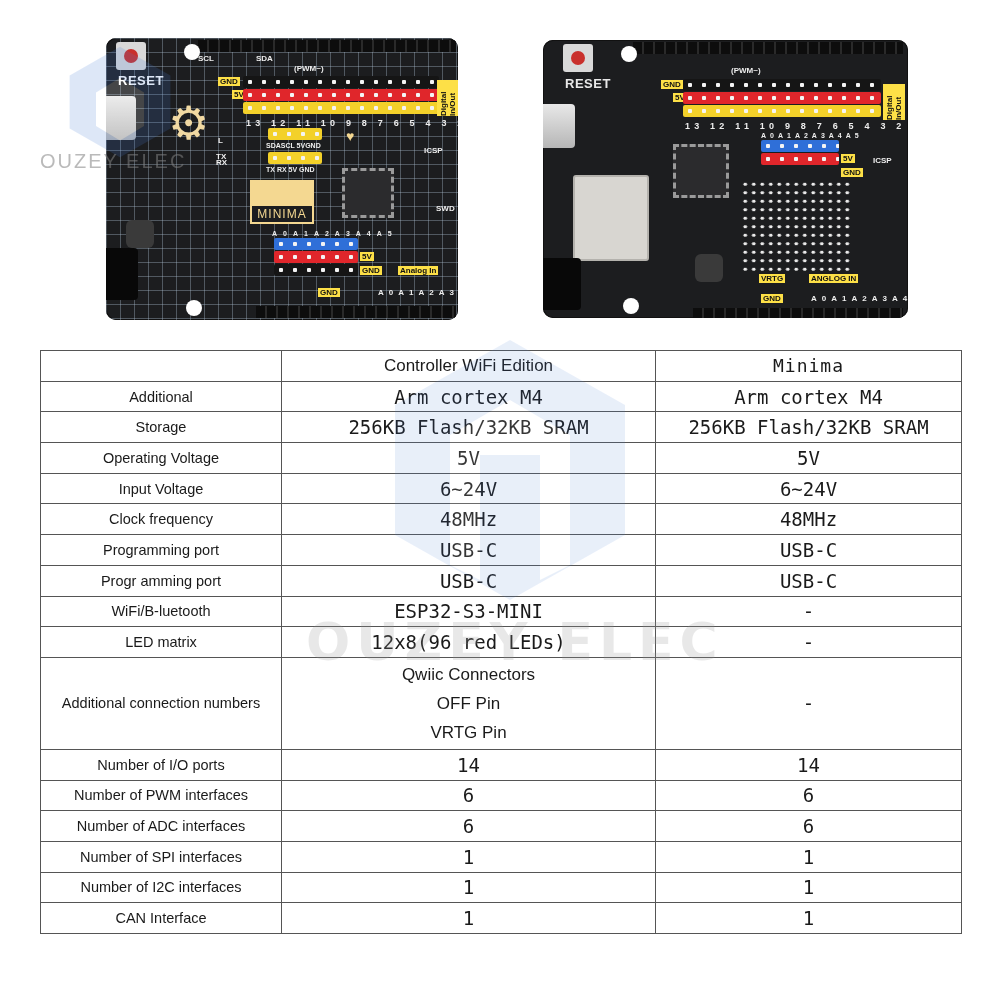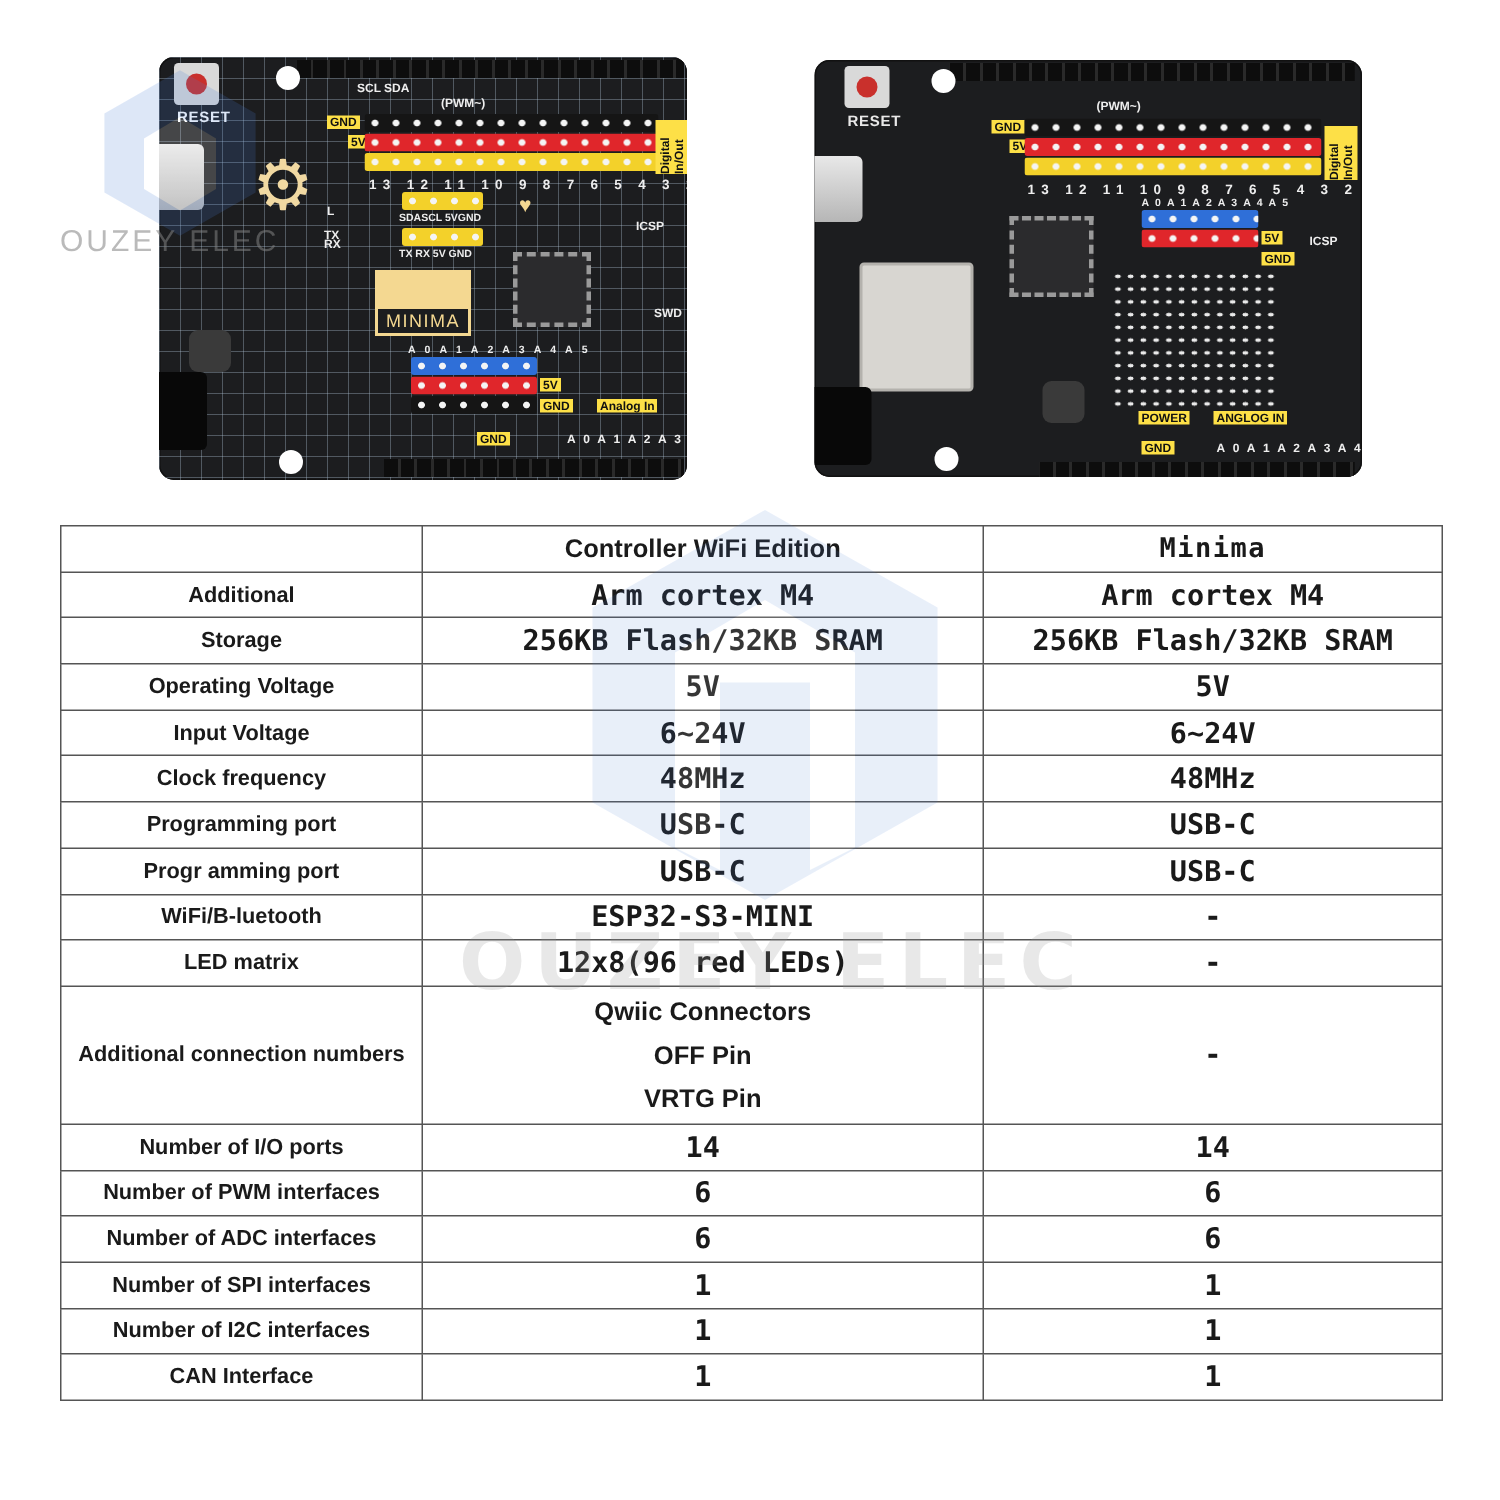--- a/index.html
+++ b/index.html
@@ -31,21 +31,21 @@
     background-image: radial-gradient(circle at center, #f4f4f4 0 2px, transparent 2.5px);
     background-size: 14px 12px; }
   .pin-red    { background-color: #e0262b; }
   .pin-yellow { background-color: #f3d12a; }
   .pin-blue   { background-color: #2f6fd8; }
   .pin-black  { background-color: #151515; }
 
   .reset-btn { position: absolute; width: 30px; height: 28px; background: #d9d9d9; border-radius: 3px; }
   .reset-btn::after { content: ""; position: absolute; left: 8px; top: 7px; width: 14px; height: 14px;
     border-radius: 50%; background: #c9302c; }
-  .reset-label { position: absolute; font-size: 10px; font-weight: bold; color: #fff; letter-spacing: 0.5px; }
+  .reset-label { position: absolute; font-size: 13px; font-weight: bold; color: #fff; letter-spacing: 0.5px; }
   .usbc { position: absolute; width: 36px; height: 44px; background: linear-gradient(#e8e8e8,#b6b6b6);
     border-radius: 4px; }
   .dcjack { position: absolute; width: 46px; height: 52px; background: #080808; border-radius: 4px; }
   .chip { position: absolute; background: #2b2b2d; border: 3px dashed #9a9a9a; }
   .module { position: absolute; background: #d8d6d1; border-radius: 3px; border: 2px solid #b4b2ad; }
   .gear { position: absolute; color: #f1d9a2; font-size: 46px; line-height: 46px; }
   .minima-box { position: absolute; width: 64px; height: 44px; background: #f4d891; border: 2px solid #f4d891; }
   .minima-box span { position: absolute; bottom: 0; left: 0; right: 0; background: #1c1d1f;
     color: #f4d891; font-size: 12px; text-align: center; letter-spacing: 1px; padding: 1px 0; }
   .silk { position: absolute; color: #eeeeee; font-size: 8px; font-weight: bold; white-space: nowrap; }
@@ -59,21 +59,21 @@
   
   .wm-logo { position: absolute; opacity: 0.18; }
   .wm-text { position: absolute; font-family: "DejaVu Sans", sans-serif; font-size: 52px;
     color: rgba(150,150,150,0.22); letter-spacing: 6px; font-weight: bold; white-space: nowrap; }
   .wm-small { position: absolute; font-size: 20px; color: rgba(130,130,130,0.55); letter-spacing: 2px; white-space: nowrap; }
 
   
   .spec-table { position: absolute; left: 40px; top: 350px; width: 921px; border-collapse: collapse;
     table-layout: fixed; }
   .spec-table td, .spec-table th { border: 1.6px solid #555; text-align: center; vertical-align: middle;
-    height: 30.7px; padding: 0; font-weight: bold; }
+    height: 30.7px; padding: 0; font-weight: normal; }
   .spec-table col.c1 { width: 241px; }
   .spec-table col.c2 { width: 374px; }
   .spec-table col.c3 { width: 306px; }
   .lbl { font-family: "Liberation Sans", sans-serif; font-size: 14.5px; color: #1a1a1a; }
   .hd  { font-family: "Liberation Sans", sans-serif; font-size: 17px; color: #1a1a1a; }
   .mono { font-family: "DejaVu Sans Mono", monospace; font-size: 19px; color: #1a1a1a; }
   .mono-hd { font-family: "DejaVu Sans Mono", monospace; font-size: 18px; color: #1a1a1a; letter-spacing: 1px; }
   .tall td { height: 92px; }
   .multi div { font-family: "Liberation Sans", sans-serif; font-size: 17px; line-height: 29px; }
   .wm-layer { pointer-events: none; }
@@ -81,21 +81,21 @@
 </head>
 <body>
 
 <div class="board board-left">
   <div class="grid"></div>
   <div class="hdr-black" style="left:92px; top:2px; width:258px;"></div>
   <div class="reset-btn" style="left:10px; top:4px;"></div>
   <div class="reset-label" style="left:12px; top:35px;">RESET</div>
   <div class="usbc" style="left:-6px; top:58px;"></div>
   <div class="mount" style="left:78px; top:6px;"></div>
-  <div class="silk" style="left:92px; top:16px;margin-left:40px;">SCL</div>
+  <div class="silk" style="left:92px; top:16px;">SCL</div>
   <div class="silk" style="left:108px; top:16px;padding-left:42px;">SDA</div>
   <div class="silk" style="left:188px; top:26px;">(PWM~)</div>
   <div class="silk-box" style="left:112px; top:39px;">GND</div>
   <div class="silk-box" style="left:126px; top:52px;">5V</div>
   <div class="pinrow pin-black" style="left:137px; top:38px; width:196px;"></div>
   <div class="pinrow pin-red" style="left:137px; top:51px; width:196px;"></div>
   <div class="pinrow pin-yellow" style="left:137px; top:64px; width:196px;"></div>
   <div class="silk" style="left:140px; top:80px; font-size:9px; letter-spacing:4.2px;">13 12 11 10 9 8 7 6 5 4 3 2 1 0</div>
   <div class="silk-box" style="left:331px; top:42px; writing-mode:vertical-rl; transform:rotate(180deg); height:36px;">Digital In/Out</div>
   <div class="gear" style="left:62px; top:62px;">⚙</div>
@@ -146,21 +146,21 @@
   <div class="pinrow pin-red" style="left:218px; top:113px; width:78px;"></div>
   <div class="silk" style="left:218px; top:92px; font-size:7px; letter-spacing:4px;">A0A1A2A3A4A5</div>
   <div class="silk-box" style="left:298px; top:114px;">5V</div>
   <div class="silk-box" style="left:298px; top:128px;">GND</div>
   <div class="silk" style="left:330px; top:116px;">ICSP</div>
   <div class="chip" style="left:130px; top:104px; width:56px; height:54px;"></div>
   <div class="module" style="left:30px; top:135px; width:76px; height:86px;"></div>
   <div class="led-matrix" style="left:198px; top:140px; width:110px; height:94px;"></div>
   <div class="inductor" style="left:152px; top:214px;"></div>
   <div class="dcjack" style="left:-8px; top:218px;"></div>
-  <div class="silk-box" style="left:216px; top:234px;">POWER</div>
+  <div class="silk-box" style="left:216px; top:234px;">VRTG</div>
   <div class="silk-box" style="left:266px; top:234px;">ANGLOG IN</div>
   <div class="silk-box" style="left:218px; top:254px;">GND</div>
   <div class="silk" style="left:268px; top:254px; font-size:8px; letter-spacing:5px;">A0A1A2A3A4A5</div>
   <div class="hdr-black" style="left:150px; top:268px; width:210px;"></div>
   <div class="mount" style="left:80px; top:258px;"></div>
 </div>
 
 <table class="spec-table">
   <colgroup>
       <col class="c1">

